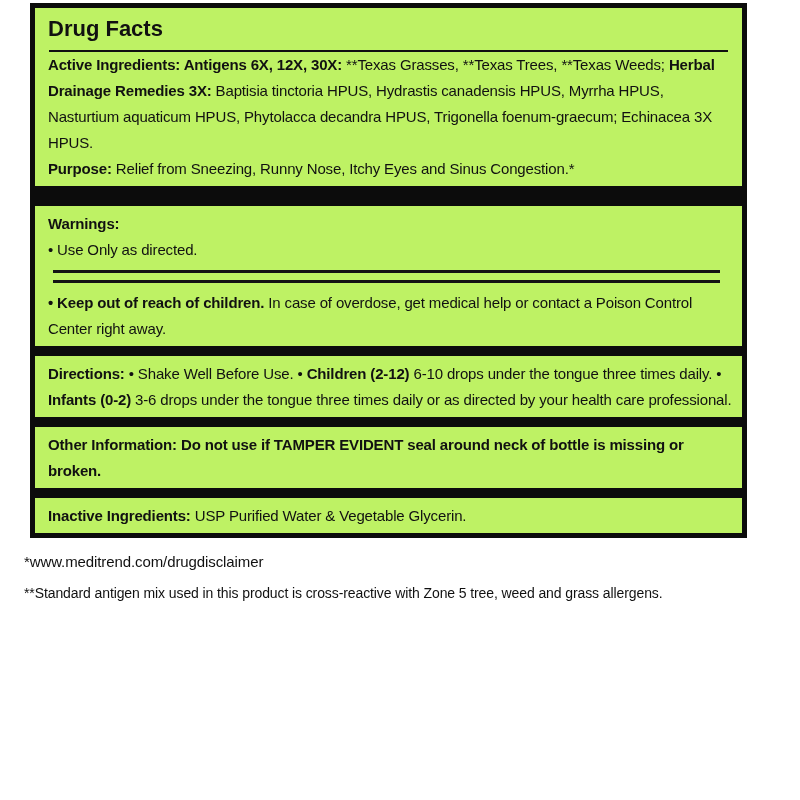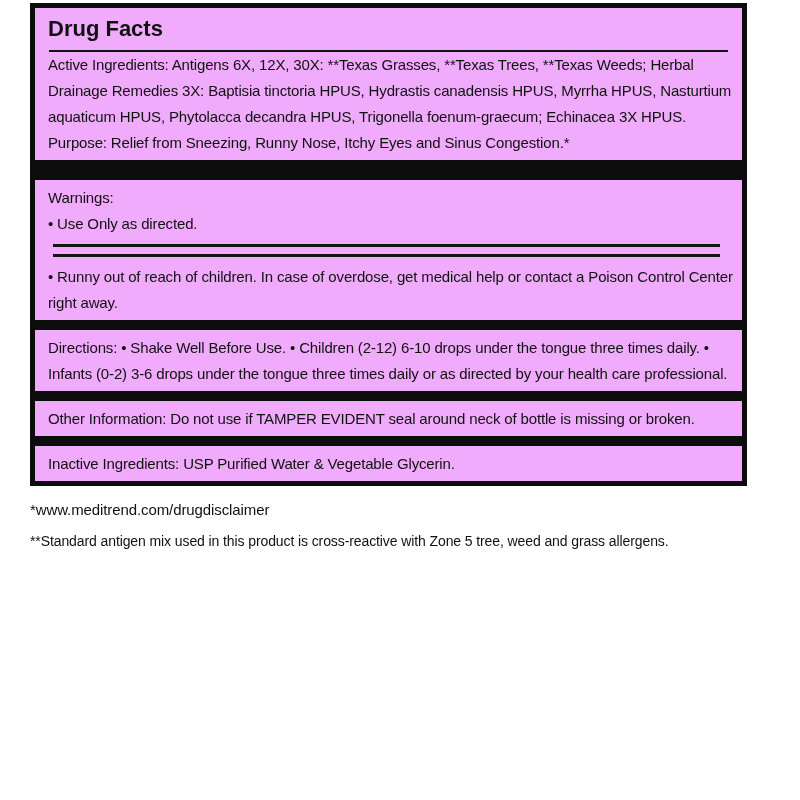--- a/index.html
+++ b/index.html
@@ -13,21 +13,21 @@
     width: 800px;
     height: 800px;
     padding: 3px 0 0 22px;
     overflow: hidden;
     background: #ffffff;
   }
   .label-box {
     width: 717px;
     margin-left: 8px;
     border: 5px solid #0c0c0c;
-    background: #f0abfc;
+    background: #bef264;
   }
   .sec {
     padding: 5px 6px 4px 13px;
     font-size: 15px;
     line-height: 26px;
     letter-spacing: -0.15px;
   }
   .sec p { margin: 0; }
   .sec-head { padding-top: 9px; }
   .title {
@@ -48,22 +48,22 @@
     height: 3px;
     border-top: 5px solid #0c0c0c;
     border-bottom: 5px solid #0c0c0c;
   }
   .bullet { margin-top: 8px; }
   .warn-rule {
     height: 3px;
     background: #141414;
     margin: 7px 16px 7px 5px;
   }
-  b { font-weight: 400; text-align: center; }
-  .footnotes { margin-left: 8px; }
+  b { font-weight: 700; text-align: center; }
+  .footnotes { margin-left: 2px; }
   .fn1 {
     margin: 12px 0 0 0;
     font-size: 15px;
     line-height: 24px;
     letter-spacing: -0.1px;
   }
   .fn2 {
     margin: 8px 0 0 0;
     font-size: 14px;
     line-height: 22px;
@@ -88,21 +88,21 @@
     <div class="divider"></div>
 
 
     <div class="divider"></div>
 
     <section class="sec">
       <p><b>Warnings:</b></p>
       <p class="bullet"><span>• Use Only as directed.</span></p>
       <div class="warn-rule"></div>
       <div class="warn-rule"></div>
-      <p class="bullet"><b>• Runny out of reach of children.</b><span> In case of overdose, get medical help or contact a Poison Control Center right away.</span></p>
+      <p class="bullet"><b>• Keep out of reach of children.</b><span> In case of overdose, get medical help or contact a Poison Control Center right away.</span></p>
     </section>
 
     <div class="divider"></div>
 
     <section class="sec">
       <p><b>Directions:</b><span> • Shake Well Before Use. • </span><b>Children (2-12)</b><span> 6-10 drops under the tongue three times daily. • </span><b>Infants (0-2)</b><span> 3-6 drops under the tongue three times daily or as directed by your health care professional.</span></p>
     </section>
 
     <div class="divider"></div>
 

